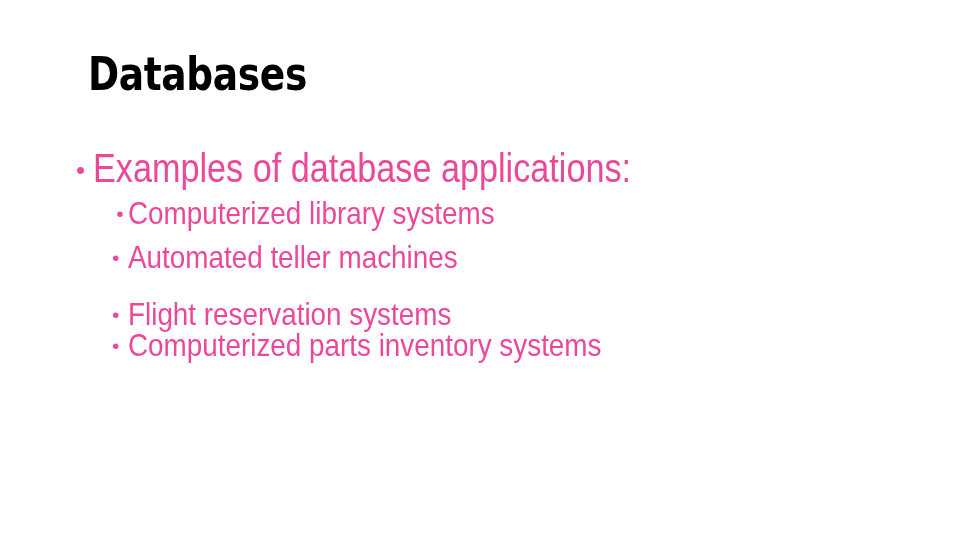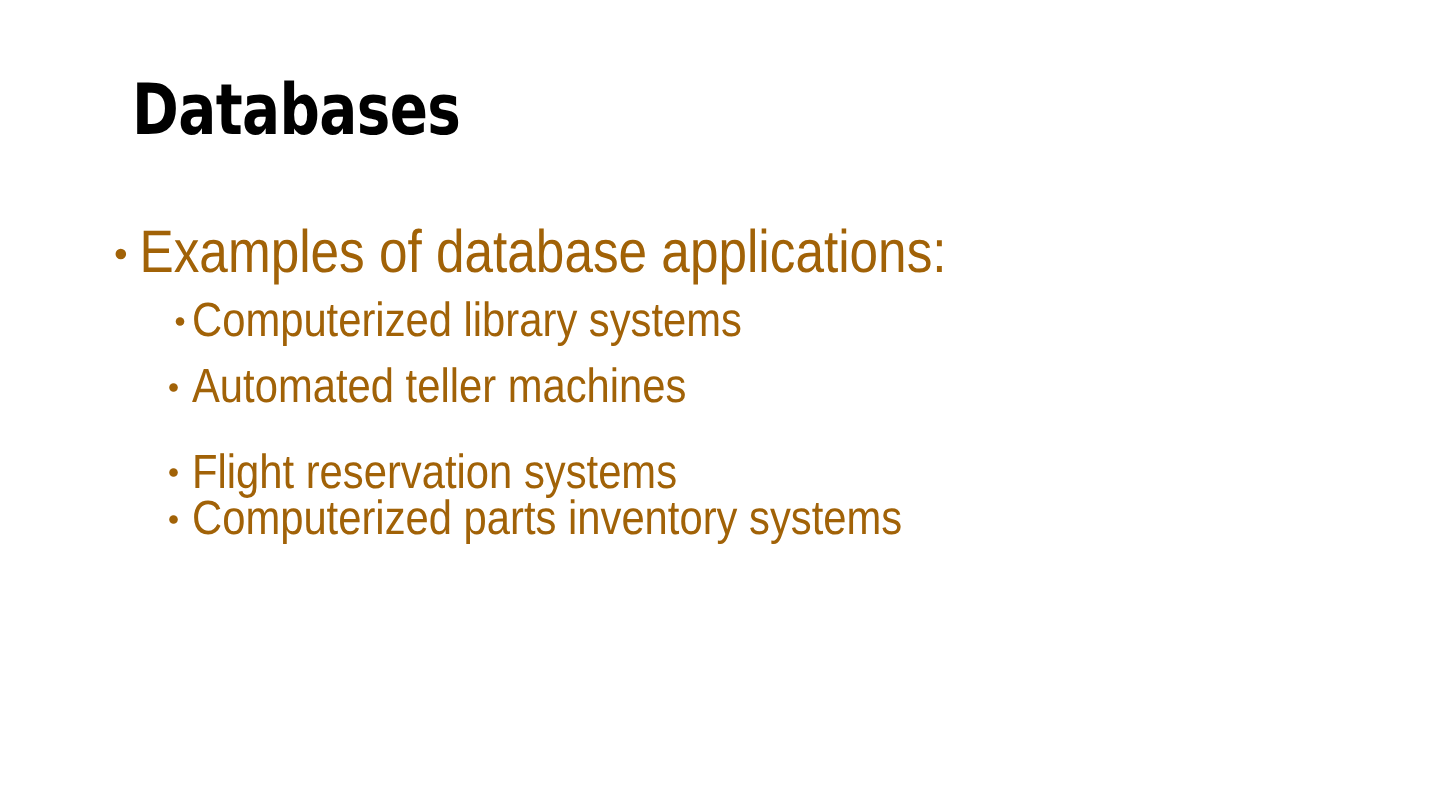--- a/index.html
+++ b/index.html
@@ -44,21 +44,21 @@
     position: absolute;
     left: 0;
     top: 0;
     width: 960px;
     color: #000000;
   }
 
   .bullet-row {
     position: absolute;
     display: block;
-    color: #a16207;
+    color: #ec4899;
     white-space: nowrap;
     font-family: "Liberation Sans", sans-serif;
     font-weight: 400;
   }
 
   
   .level-1 {
     left: 76px;
     font-size: 40px;
     line-height: 44px;

